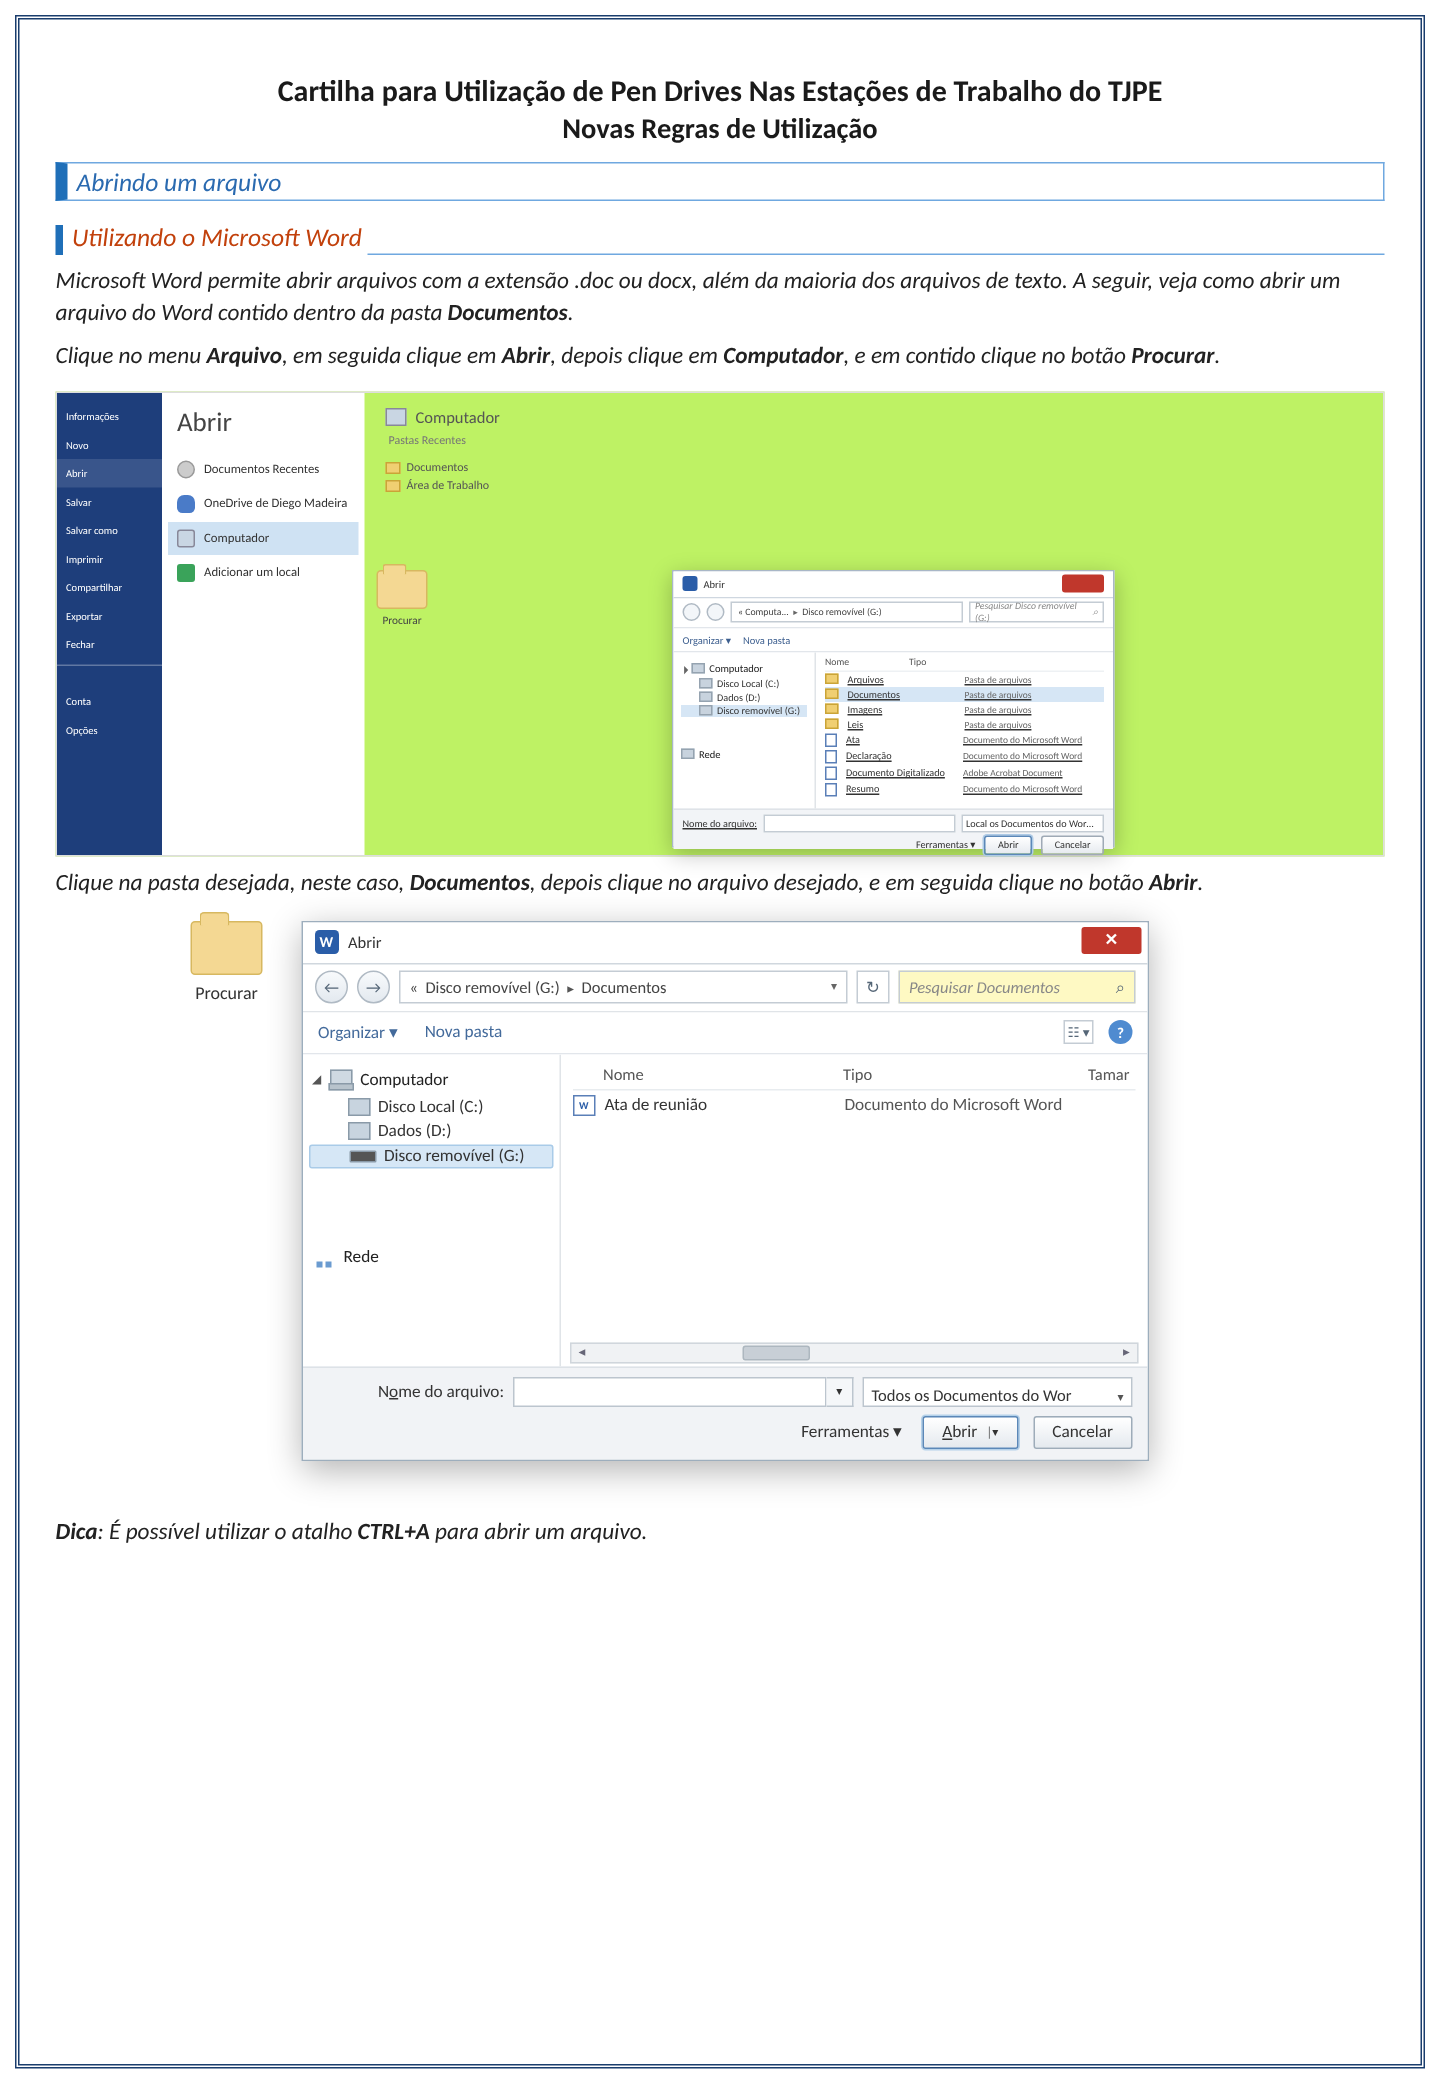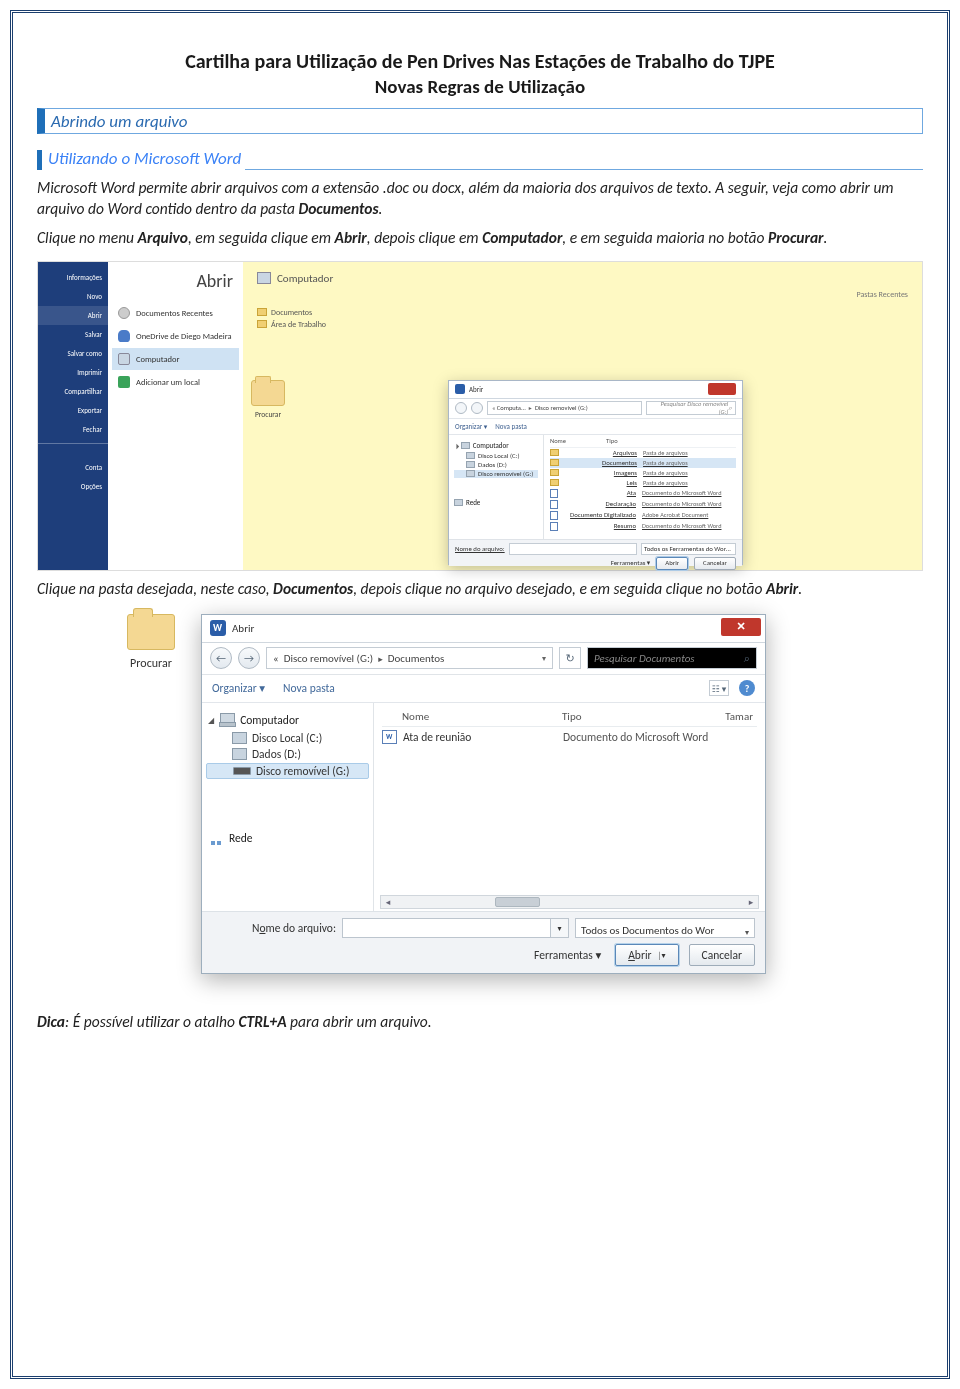--- a/index.html
+++ b/index.html
@@ -4,26 +4,26 @@
 <style>
   * { box-sizing: border-box; margin: 0; padding: 0; }
   body { width: 960px; height: 1389px; background: #fff; font-family: Calibri, Arial, sans-serif; color: #222; }
   .page { border: 3px double #1a3d6d; margin: 10px; height: 1369px; padding: 20px 24px; position: relative; }
   .header-title { text-align: center; font-weight: bold; font-size: 20px; color: #1a1a1a; margin-top: 16px; }
   .header-sub { text-align: center; font-weight: bold; font-size: 19px; color: #1a1a1a; margin-top: 2px; }
   .section-box { border: 1px solid #6fa8e0; border-left: 8px solid #1f6fb8; height: 26px; display: flex; align-items: center; padding-left: 6px; margin-top: 10px; }
   .section-box span { color: #2a6ab0; font-style: italic; font-size: 17px; }
   .subhead-row { display:flex; align-items:flex-end; margin-top:14px; }
   .subhead-marker { width:5px; height:20px; background:#1f6fb8; margin-right:6px; }
-  .subhead-text { color:#3b82f6; font-style: italic; font-size:17px; padding-bottom:1px; }
+  .subhead-text { color:#c2410c; font-style: italic; font-size:17px; padding-bottom:1px; }
   .subhead-line { flex:1; border-bottom:1px solid #6fa8e0; margin-left:4px; }
   .body-text { font-size: 15.5px; font-style: italic; line-height: 1.35; margin-top: 8px; }
   .body-text b { font-weight: bold; }
   
-  .word-shot { display:flex; margin-top:12px; height:310px; border:1px solid #ddd; background:#fef9c3;text-align:right; }
+  .word-shot { display:flex; margin-top:12px; height:310px; border:1px solid #ddd; background:#bef264; }
   .ws-left { width:70px; background:#1e3e7b; display:flex; flex-direction:column; padding-top:6px; }
   .ws-left div { color:#fff; font-size:7px; padding:5px 6px; }
   .ws-left .hrule { border-top:1px solid rgba(255,255,255,.3); margin:4px 0; }
   .ws-mid { width:135px; background:#fff; padding:6px 4px; }
   .ws-mid-title { color:#444; font-size:18px; font-weight:300; margin:2px 6px 10px; }
   .ws-mid-item { display:flex; align-items:center; gap:6px; font-size:8.5px; color:#333; padding:5px 6px; margin:1px 0; }
   .ws-mid-item.sel { background:#cfe2f3; }
   .ws-mid-item .ic { width:12px; height:12px; display:inline-block; background:#888; border-radius:2px; }
   .ws-mid-item .ic.clock { border-radius:50%; background:#ccc; border:1px solid #999; }
   .ws-mid-item .ic.cloud { background:#4a7bc8; border-radius:40% 40% 30% 30%; }
@@ -86,21 +86,21 @@
   .bigdlg { width:565px; height:360px; background:#fafbfc; border:1px solid #9daebd; box-shadow:0 6px 22px rgba(0,0,0,.3); font-size:11px; color:#333; display:flex; flex-direction:column; }
   .bigdlg .ttlbar { height:28px; display:flex; align-items:center; padding:0 8px; gap:6px; background:#fff; border-bottom:1px solid #d0d7de; position:relative; }
   .bigdlg .ttlbar .wx { width:16px; height:16px; background:#2a5da8; border-radius:3px; display:inline-block; position:relative; }
   .bigdlg .ttlbar .wx::after { content:"W"; color:#fff; font-size:10px; font-weight:bold; position:absolute; left:3px; top:1px; }
   .bigdlg .ttlbar .close { position:absolute; right:4px; top:3px; width:40px; height:18px; background:#c0372c; border-radius:2px; color:#fff; display:flex; align-items:center; justify-content:center; font-size:11px; font-weight:bold; }
   .bigdlg .navrow { height:32px; display:flex; align-items:center; padding:0 8px; gap:6px; background:#fff; border-bottom:1px solid #e0e4e8; }
   .bigdlg .navbtn { width:22px; height:22px; border:1px solid #b0bac4; border-radius:50%; background:linear-gradient(#f8fafc,#e3e9ef); display:flex; align-items:center; justify-content:center; color:#567; font-size:11px; }
   .bigdlg .crumb { flex:1; height:22px; border:1px solid #c4ccd4; background:#fff; display:flex; align-items:center; padding:0 6px; font-size:11px; color:#444; gap:5px; }
   .bigdlg .crumb .sep::after { content:"▸"; font-size:9px; color:#555; }
   .bigdlg .rfbtn { width:22px; height:22px; border:1px solid #c4ccd4; background:#fff; display:flex; align-items:center; justify-content:center; font-size:11px; color:#567; }
-  .bigdlg .srch { width:170px; height:22px; border:1px solid #c4ccd4; background:#000000; display:flex; align-items:center; padding:0 6px; font-style:italic; color:#888; font-size:11px; }
+  .bigdlg .srch { width:158px; height:22px; border:1px solid #c4ccd4; background:#fef9c3; display:flex; align-items:center; padding:0 6px; font-style:italic; color:#888; font-size:11px; }
   .bigdlg .srch .mag { margin-left:auto; color:#567; font-style:normal; }
   .bigdlg .tool { height:28px; border-bottom:1px solid #e2e6eb; display:flex; align-items:center; padding:0 10px; gap:18px; background:#fff; font-size:11.5px; }
   .bigdlg .tool .l { color:#436a9b; }
   .bigdlg .tool .r { margin-left:auto; display:flex; gap:10px; align-items:center; color:#567;}
   .bigdlg .tool .vbtn { width:20px; height:16px; border:1px solid #c4ccd4; display:flex; align-items:center; justify-content:center; font-size:9px;}
   .bigdlg .tool .help { width:16px; height:16px; border-radius:50%; background:#4f8bd0; color:#fff; display:flex; align-items:center; justify-content:center; font-size:10px; font-weight:bold;}
   .bigdlg .body { display:flex; flex:1; background:#fff; overflow:hidden; }
   .bigdlg .navp { width:172px; border-right:1px solid #e0e4e8; padding:6px 4px; position:relative; }
   .bigdlg .navp .grp { display:flex; align-items:center; gap:5px; font-size:11.5px; color:#222; margin:4px 2px; }
   .bigdlg .navp .grp .tri { font-size:8px; color:#555; }
@@ -158,21 +158,21 @@
     <div class="subhead-marker"></div>
     <div class="subhead-text">Utilizando o Microsoft Word</div>
     <div class="subhead-line"></div>
   </div>
 
   <p class="body-text">
     <span>Microsoft Word permite abrir arquivos com a extensão .doc ou docx, além da maioria dos arquivos de texto. A seguir, veja como abrir um arquivo do Word contido dentro da pasta </span><b>Documentos</b><span>.</span>
   </p>
 
   <p class="body-text">
-    <span>Clique no menu </span><b>Arquivo</b><span>, em seguida clique em </span><b>Abrir</b><span>, depois clique em </span><b>Computador</b><span>, e em seguida maioria no botão </span><b>Procurar</b><span>.</span>
+    <span>Clique no menu </span><b>Arquivo</b><span>, em seguida clique em </span><b>Abrir</b><span>, depois clique em </span><b>Computador</b><span>, e em contido clique no botão </span><b>Procurar</b><span>.</span>
   </p>
 
   <div class="word-shot">
     <div class="ws-left">
       <div>Informações</div>
       <div>Novo</div>
       <div style="background:rgba(255,255,255,.12)">Abrir</div>
       <div>Salvar</div>
       <div>Salvar como</div>
       <div>Imprimir</div>
@@ -318,21 +318,21 @@
                   <span class="tp">Documento do Microsoft Word</span>
                 </div>
               </div>
           </div>
         </div>
         <div class="ftr">
           <div class="r1">
             <span class="lbl">Nome do arquivo:</span>
             <span class="inp"></span>
             <span class="sel">
-                <span>Todos os Ferramentas do Wor…</span>
+                <span>Local os Documentos do Wor…</span>
               </span>
           </div>
           <div class="r2">
             <span>Ferramentas ▾</span>
             <span class="btn primary">
                 <span>Abrir</span>
               </span>
             <span class="btn">
                 <span>Cancelar</span>
               </span>

